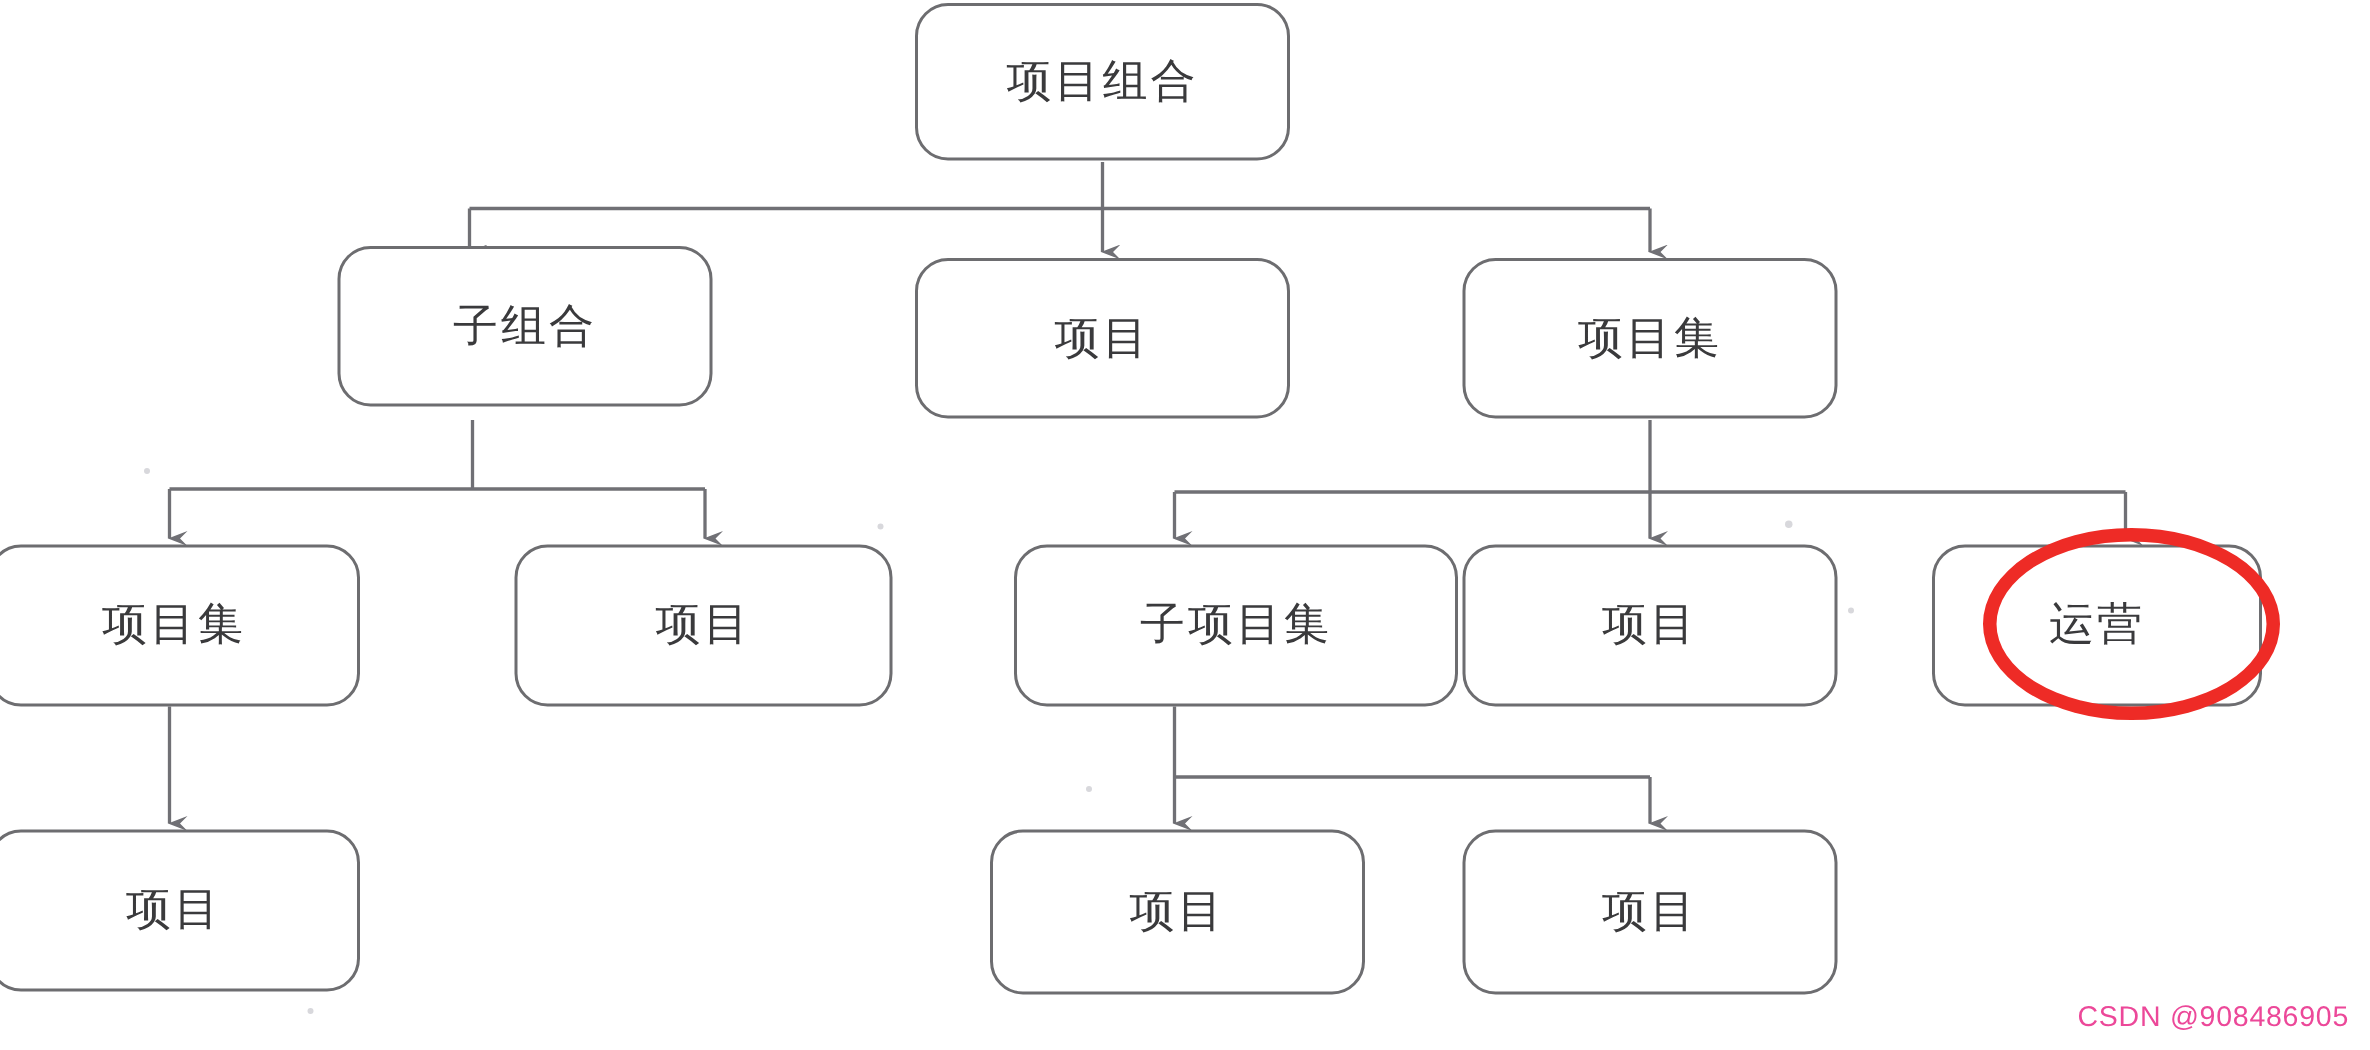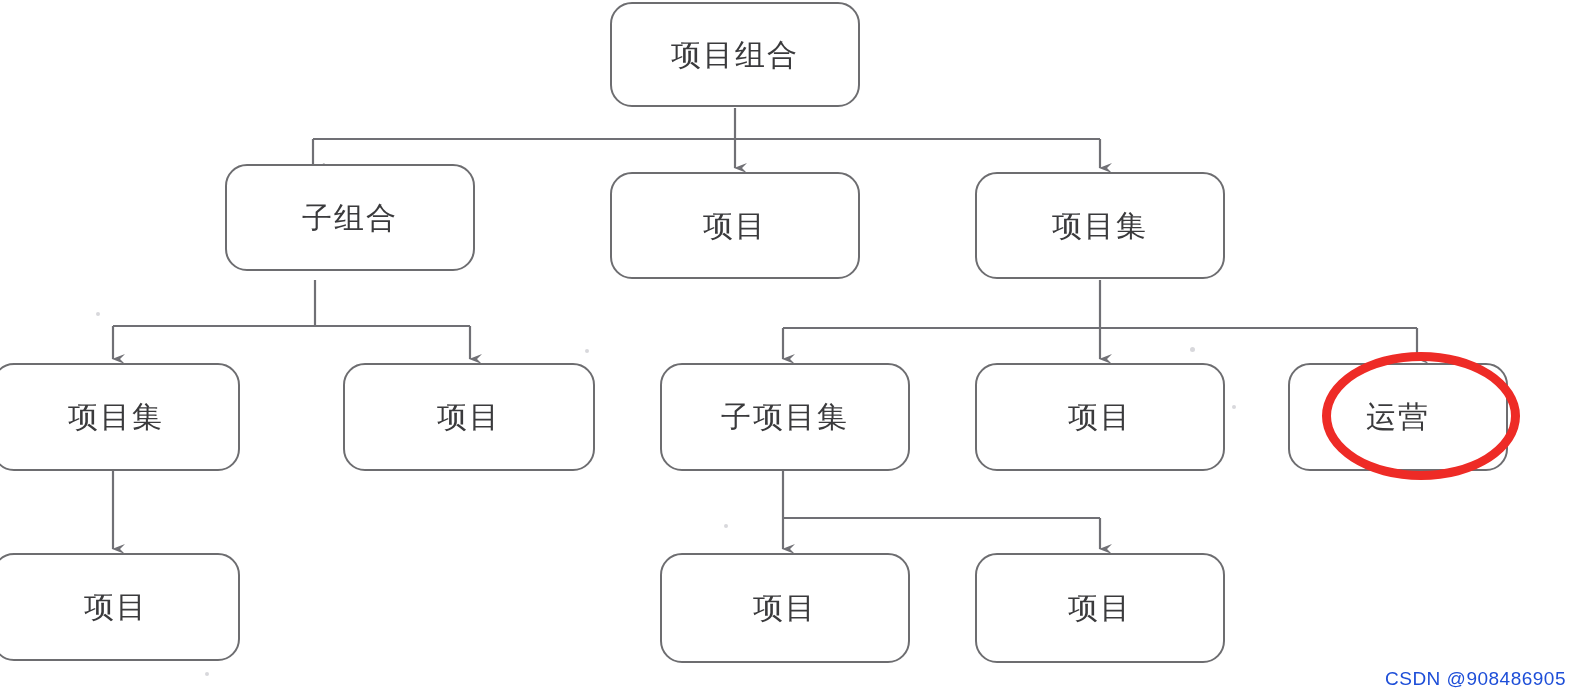--- a/index.html
+++ b/index.html
@@ -127,21 +127,21 @@
       </div>
       <div class="node" style="left: 975px; top: 172px; width: 250px; height: 107px; border-color: rgb(109, 109, 112);">
         <span class="node-label">项目集</span>
       </div>
       <div class="node" style="left: -8px; top: 363px; width: 248px; height: 108px; border-color: rgb(109, 109, 112);">
         <span class="node-label">项目集</span>
       </div>
       <div class="node" style="left: 343px; top: 363px; width: 252px; height: 108px; border-color: rgb(109, 109, 112);">
         <span class="node-label">项目</span>
       </div>
-      <div class="node" style="left: 660px; top: 363px; width: 250px; height: 108px; border-color: rgb(109, 109, 112);">
+      <div class="node" style="left: 676px; top: 363px; width: 296px; height: 108px; border-color: rgb(109, 109, 112);">
         <span class="node-label">子项目集</span>
       </div>
       <div class="node" style="left: 975px; top: 363px; width: 250px; height: 108px; border-color: rgb(109, 109, 112);">
         <span class="node-label">项目</span>
       </div>
       <div class="node" style="left: 1288px; top: 363px; width: 220px; height: 108px; border-color: rgb(109, 109, 112);">
         <span class="node-label">运营</span>
       </div>
       <div class="node" style="left: -8px; top: 553px; width: 248px; height: 108px; border-color: rgb(109, 109, 112);">
         <span class="node-label">项目</span>
@@ -156,14 +156,14 @@
 
   <div id="annotation-ellipse" style="left: 1322px; top: 352px; width: 198px; height: 128px; border-color: rgb(238, 43, 38);"></div>
 
   <div class="speck" style="left:585px;top:349px;width:4px;height:4px;"></div>
   <div class="speck" style="left:1190px;top:347px;width:5px;height:5px;"></div>
   <div class="speck" style="left:724px;top:524px;width:4px;height:4px;"></div>
   <div class="speck" style="left:96px;top:312px;width:4px;height:4px;"></div>
   <div class="speck" style="left:1232px;top:405px;width:4px;height:4px;"></div>
   <div class="speck" style="left:205px;top:672px;width:4px;height:4px;"></div>
 
-  <div id="watermark" style="color: #1d4ed8; text-align: right;">CSDN @908486905</div>
+  <div id="watermark" style="color: #ec4899; text-align: right;">CSDN @908486905</div>
 </div>
 
 </body></html>

